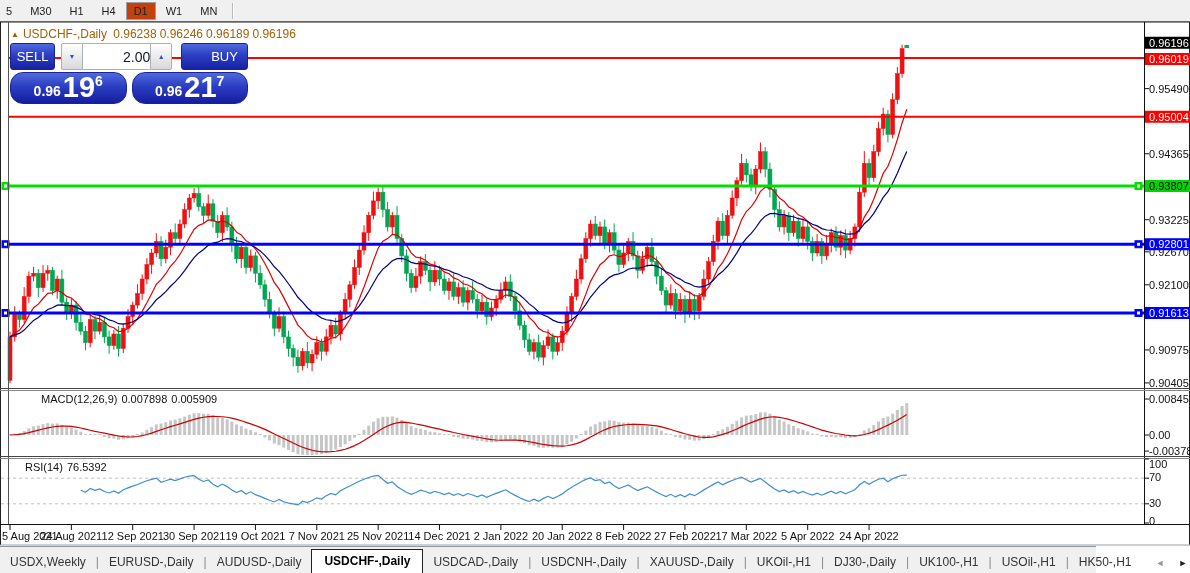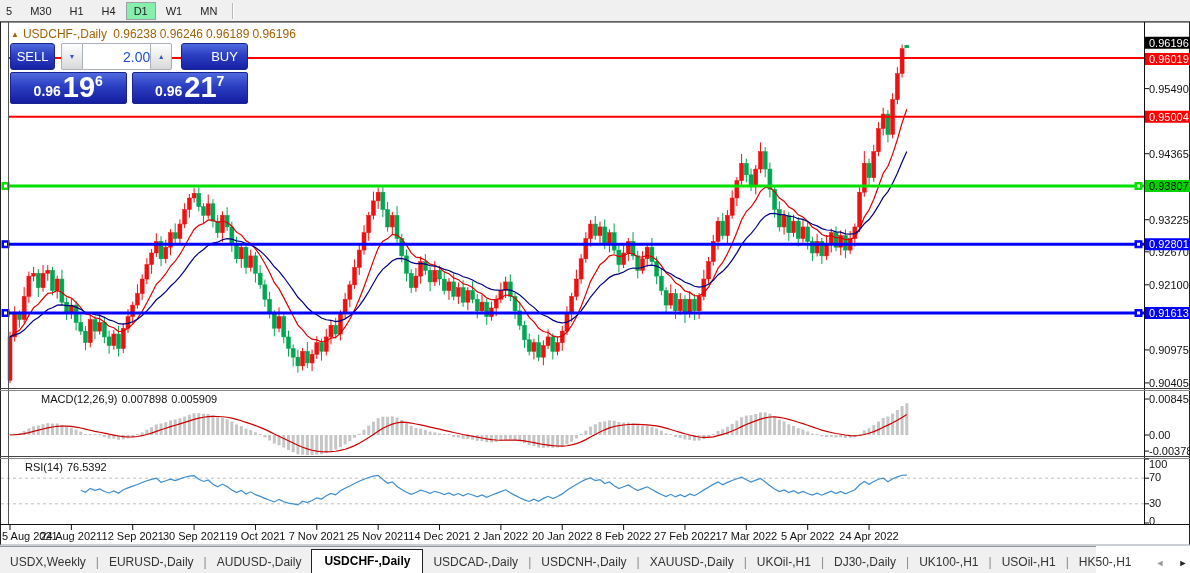--- a/index.html
+++ b/index.html
@@ -3,21 +3,21 @@
 <meta charset="utf-8">
 <style>
   html,body{margin:0;padding:0;width:1190px;height:573px;overflow:hidden;
     font-family:"Liberation Sans","DejaVu Sans",sans-serif;background:#ffffff;}
   #app{position:relative;width:1190px;height:573px;background:#fff;}
 
   
   #toolbar{position:absolute;left:0;top:0;width:1190px;height:21px;background:#f0f0f0;
     border-bottom:1px solid #98a0a8;display:flex;align-items:center;font-size:11px;color:#222;}
   .tf-btn{padding:2px 7px;margin:0 1px;border:1px solid transparent;cursor:default;}
-  .tf-btn.active{border:1px solid #9aa0a6;background:#86efac;}
+  .tf-btn.active{border:1px solid #9aa0a6;background:#c2410c;}
   .tb-sep{width:1px;height:16px;background:#b8b8b8;border-right:1px solid #fff;margin:0 6px;}
 
   
   #chart-svg{position:absolute;left:0;top:0;}
 
   
   #chart-title{position:absolute;left:11px;top:27px;font-size:12px;color:#a16207;z-index:5;white-space:nowrap;}
   #chart-title .tri{font-size:8px;position:relative;top:-1px;margin-right:4px;}
   #chart-title span{margin-right:3px;}
 
@@ -28,24 +28,24 @@
     border:1px solid #1a2490;border-radius:3px;color:#fff;font-size:13px;
     display:flex;align-items:center;justify-content:center;cursor:pointer;}
   #sell-btn{width:46px;}
   #buy-btn{width:48px;margin-left:9px;padding-left:20px;}
   .spin-btn{width:21px;background:linear-gradient(180deg,#fefefe,#d9d9d9);
     border:1px solid #aab0b8;color:#3b55c4;font-size:7px;display:flex;align-items:center;
     justify-content:center;cursor:pointer;}
   #vol-down{margin-left:6px;border-radius:2px 0 0 2px;}
   #vol-up{border-radius:0 2px 2px 0;}
   #vol-field{width:72px;background:#fff;border-top:1px solid #aab0b8;border-bottom:1px solid #aab0b8;
-    font-size:14px;color:#1d4ed8;display:flex;align-items:center;justify-content:flex-end;}
+    font-size:14px;color:#0f172a;display:flex;align-items:center;justify-content:flex-end;}
   .tp-row2{display:flex;margin-top:2px;height:32px;}
   .price-box{flex:1;background:linear-gradient(180deg,#4f6ade 0%,#2b3ec2 45%,#141da0 100%);
-    border:1px solid #1a2490;border-radius:2px;color:#fff;display:flex;align-items:flex-end;
+    border:1px solid #1a2490;border-radius:13px;color:#fff;display:flex;align-items:flex-end;
     justify-content:center;padding-bottom:2px;cursor:pointer;}
   .price-box + .price-box{margin-left:5px;}
   .p-small{font-size:14px;font-weight:bold;line-height:1;margin-right:2px;padding-bottom:3px;}
   .p-big{font-size:29px;font-weight:bold;line-height:0.88;}
   .p-sup{font-size:14px;font-weight:bold;line-height:1;position:relative;top:-13px;}
 
   
   .pane-label{position:absolute;font-size:11px;color:#111;z-index:5;white-space:nowrap;}
   #macd-label{left:5px;top:393px;margin-left:36px;}
   #rsi-label{left:5px;top:461px;padding-left:20px;}

